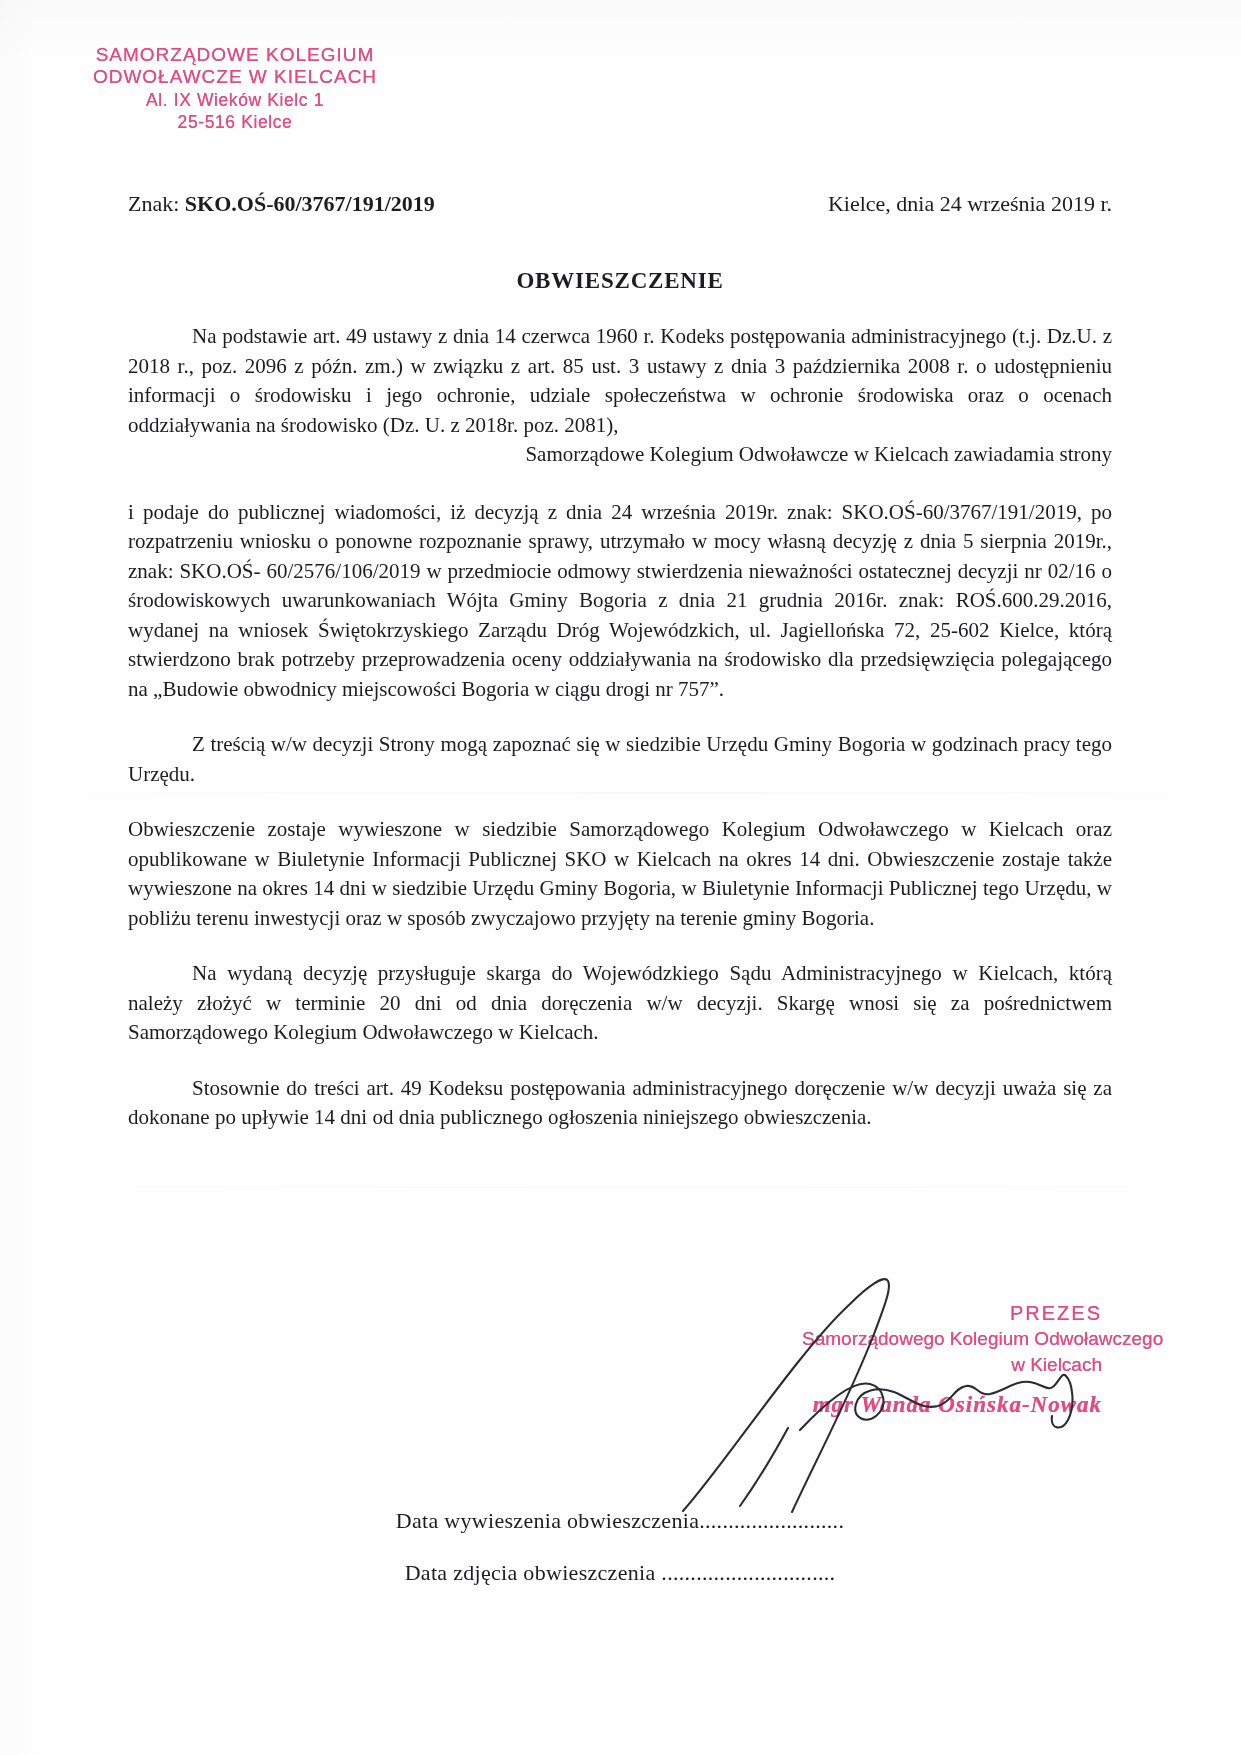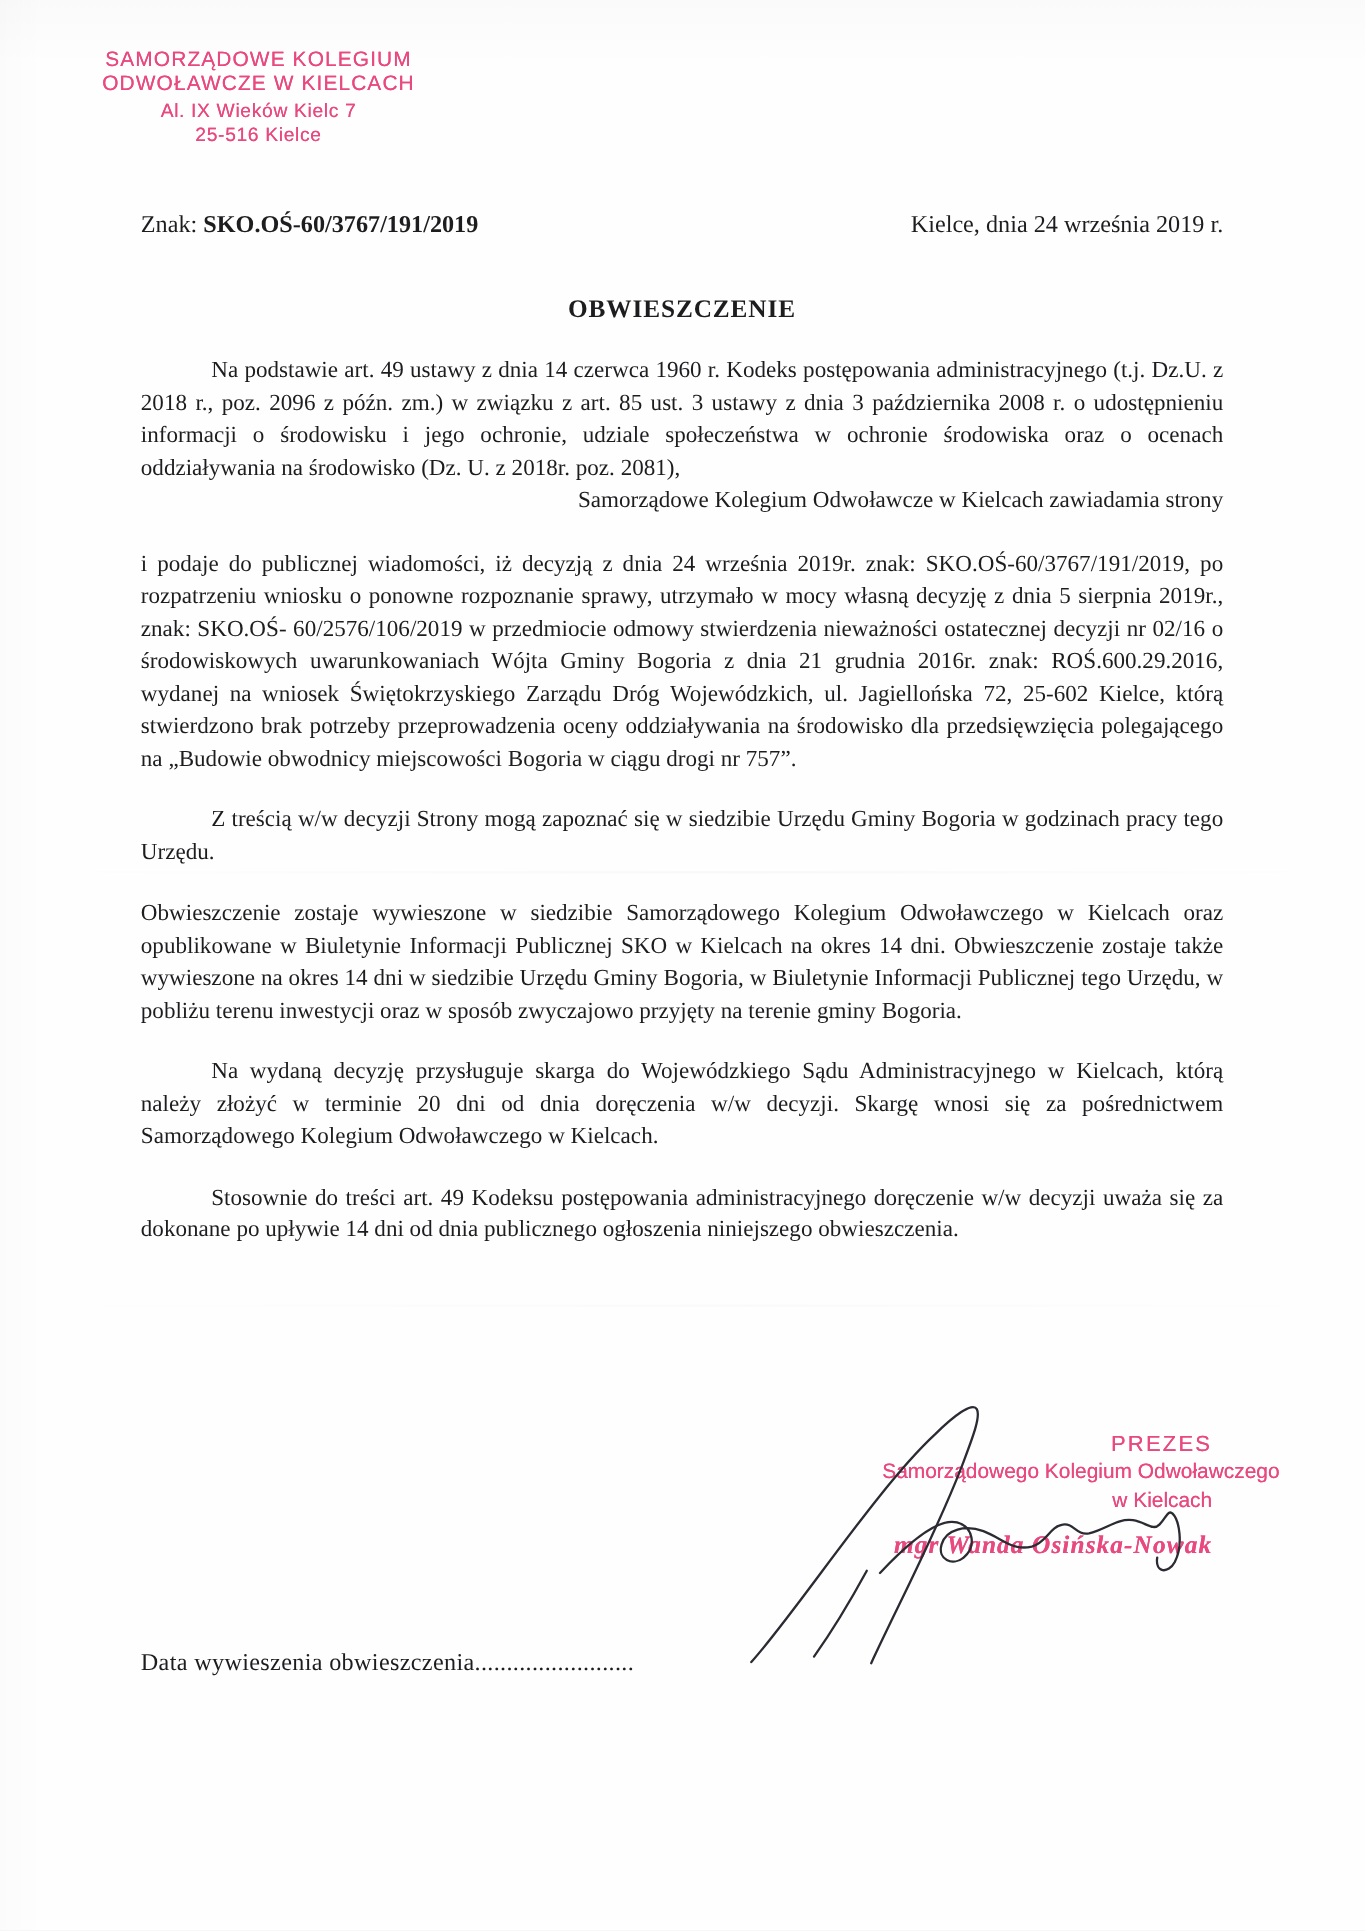--- a/index.html
+++ b/index.html
@@ -70,34 +70,34 @@
     font-style:italic;font-weight:bold;font-size:23px;letter-spacing:1px;
     white-space:nowrap;
   }
   .signature-svg{position:absolute;left:680px;top:1268px;z-index:3;}
   .signature-svg path{fill:none;stroke:var(--ink);stroke-width:2.1;stroke-linecap:round;stroke-linejoin:round;}
 
   .footer-lines{
     position:absolute;left:128px;top:1498px;width:984px;
     font-size:22px;
   }
-  .footer-lines .fl{margin:0 0 26px 0;letter-spacing:.3px;}
+  .footer-lines .fl{margin:10px 0 26px 0;letter-spacing:.3px;text-align:center;}
 </style>
 </head>
 <body>
 
 <div class="page">
 
   <div class="crease" style="top:792px;"></div>
   <div class="crease" style="top:1186px;opacity:.35;"></div>
 
   <div class="stamp-header">
     <div class="l1">SAMORZĄDOWE KOLEGIUM</div>
     <div class="l2">ODWOŁAWCZE W KIELCACH</div>
-    <div class="l3">Al. IX Wieków Kielc 7</div>
+    <div class="l3">Al. IX Wieków Kielc 1</div>
     <div class="l4">25-516 Kielce</div>
   </div>
 
   <div class="ref-row">
     <div>
       <span>Znak:</span>
       <span class="znak-number">SKO.OŚ-60/3767/191/2019</span>
     </div>
     <div>Kielce, dnia  24 września 2019 r.</div>
   </div>
@@ -122,15 +122,16 @@
   </div>
 
   <svg class="signature-svg" width="400" height="260" viewBox="0 0 400 260" aria-hidden="true">
     <path d="M 3,243 C 45,196 118,84 170,36 C 186,20 204,6 208,13 C 212,20 203,42 194,66 C 170,128 136,192 112,244"></path>
     <path d="M 60,238 C 80,210 96,182 108,160"></path>
     <path d="M 120,162 C 150,130 175,112 190,116 C 205,120 208,138 196,148 C 186,156 172,150 176,136 C 180,122 198,118 214,124 C 232,131 240,142 258,138 C 272,134 274,120 286,118 C 296,116 298,128 310,126 C 326,122 336,112 350,114 C 362,116 368,124 374,118 C 380,112 382,104 386,108 C 392,114 396,136 388,152 C 382,163 370,162 372,148"></path>
   </svg>
 
   <div class="footer-lines">
     <p class="fl">Data wywieszenia obwieszczenia.........................</p>
+    <p class="fl">Data zdjęcia obwieszczenia ..............................</p>
   </div>
 
 </div>
 
 </body></html>

